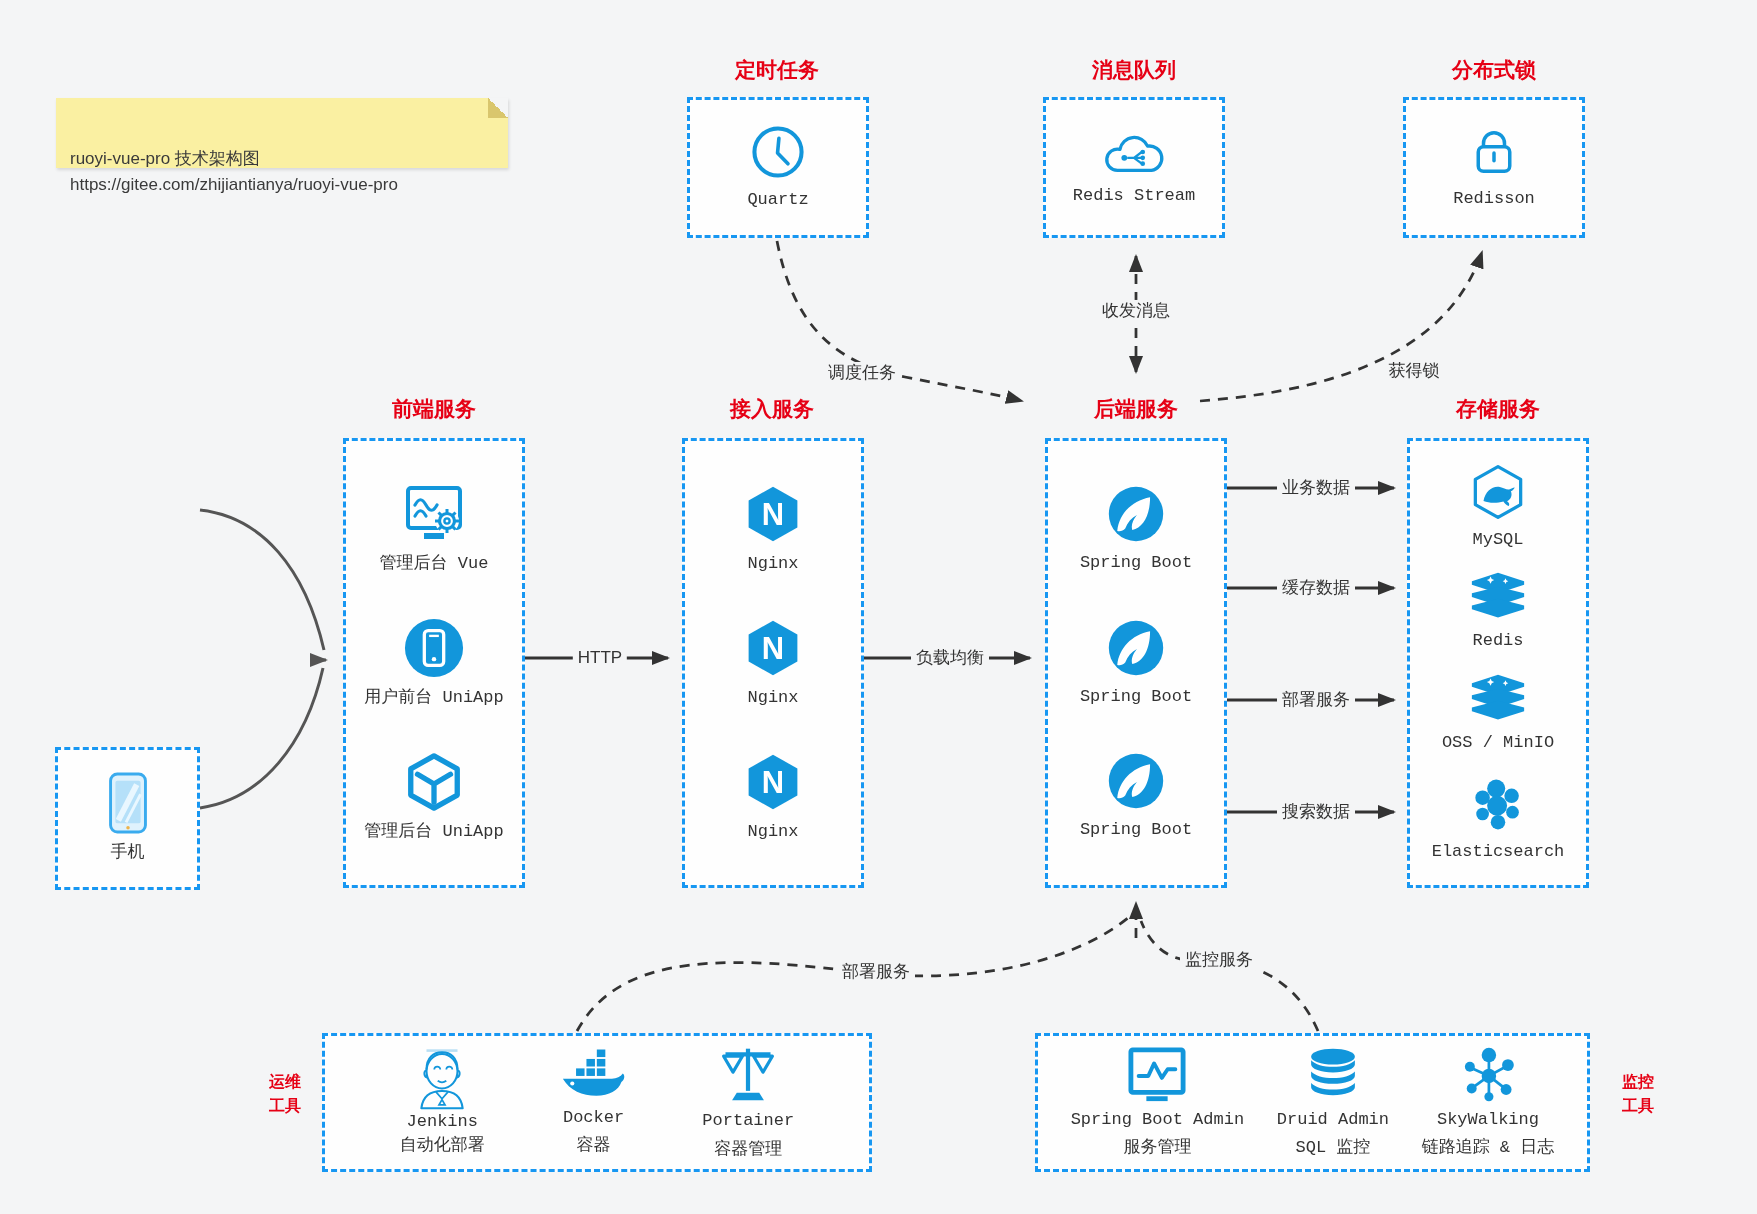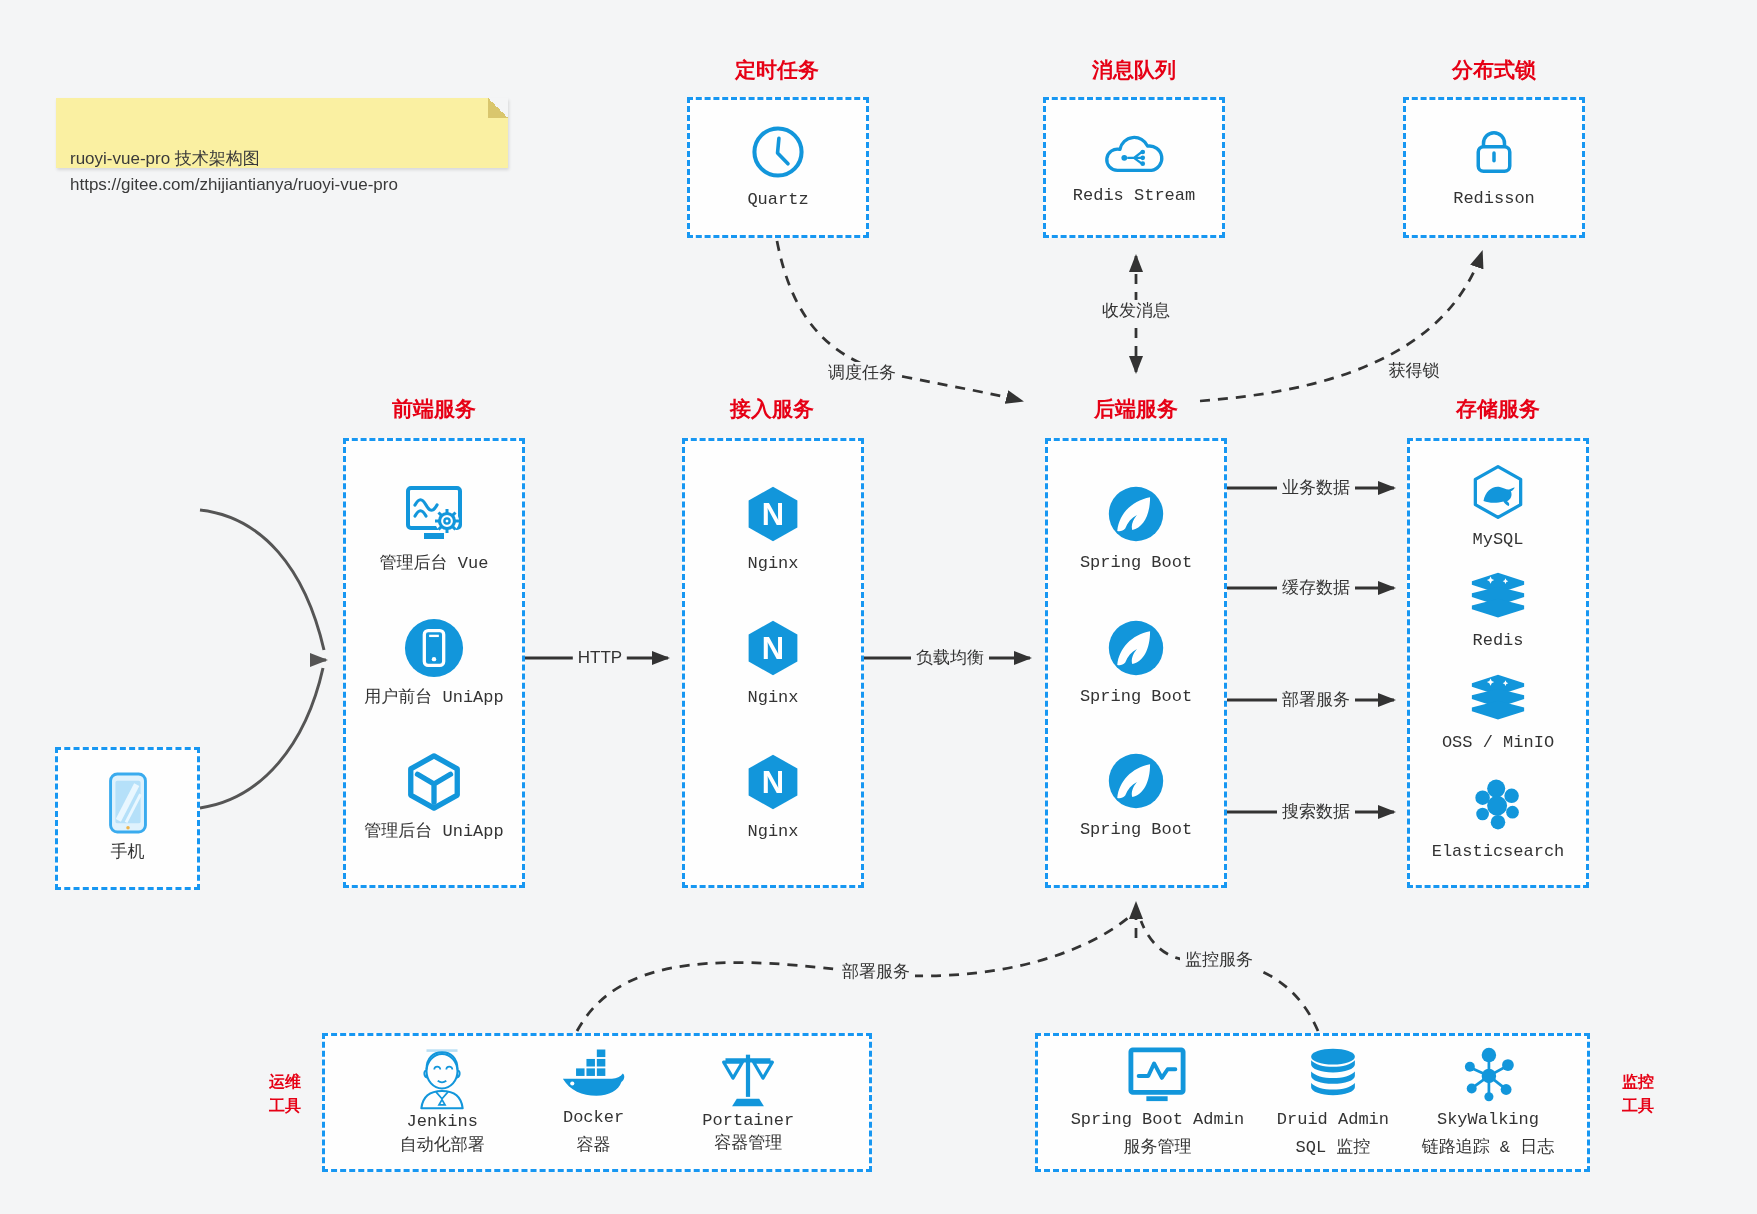--- a/index.html
+++ b/index.html
@@ -358,21 +358,21 @@
                 <rect x="39" y="11" width="9" height="8"></rect>
               <rect x="39" y="1" width="9" height="8"></rect>
               <path d="M3 32 h52 c5 0 9 -2 11.5 -5.5 c2.5 2 2 6.5 -1.5 9 c-3 9 -13 14.5 -26.5 14.5 c-15 0 -28 -5.5 -35.5 -18 z"></path>
               <circle cx="13" cy="37" r="2.2" fill="#fff"></circle>
             </g>
           </svg>
         </span>
         <div class="nlab">Docker</div>
         <div class="nlab">容器</div>
       </div>
-      <div class="node" style="gap:0">
+      <div class="node" style="gap:6px">
         <span class="ic">
           <svg width="60" height="60" viewBox="0 0 64 64">
             <line x1="32" y1="5" x2="32" y2="50" stroke="#1296db" stroke-width="4.5"></line>
             <line x1="8" y1="11" x2="56" y2="11" stroke="#1296db" stroke-width="4.5"></line>
             <path d="M6 13 H26 L16 30 Z" fill="none" stroke="#1296db" stroke-width="3.4" stroke-linejoin="round"></path>
             <path d="M38 13 H58 L48 30 Z" fill="none" stroke="#1296db" stroke-width="3.4" stroke-linejoin="round"></path>
             <path d="M20 52 h24 l5 8 H15 Z" fill="#1296db"></path>
           </svg>
         </span>
         <div class="nlab">Portainer</div>

